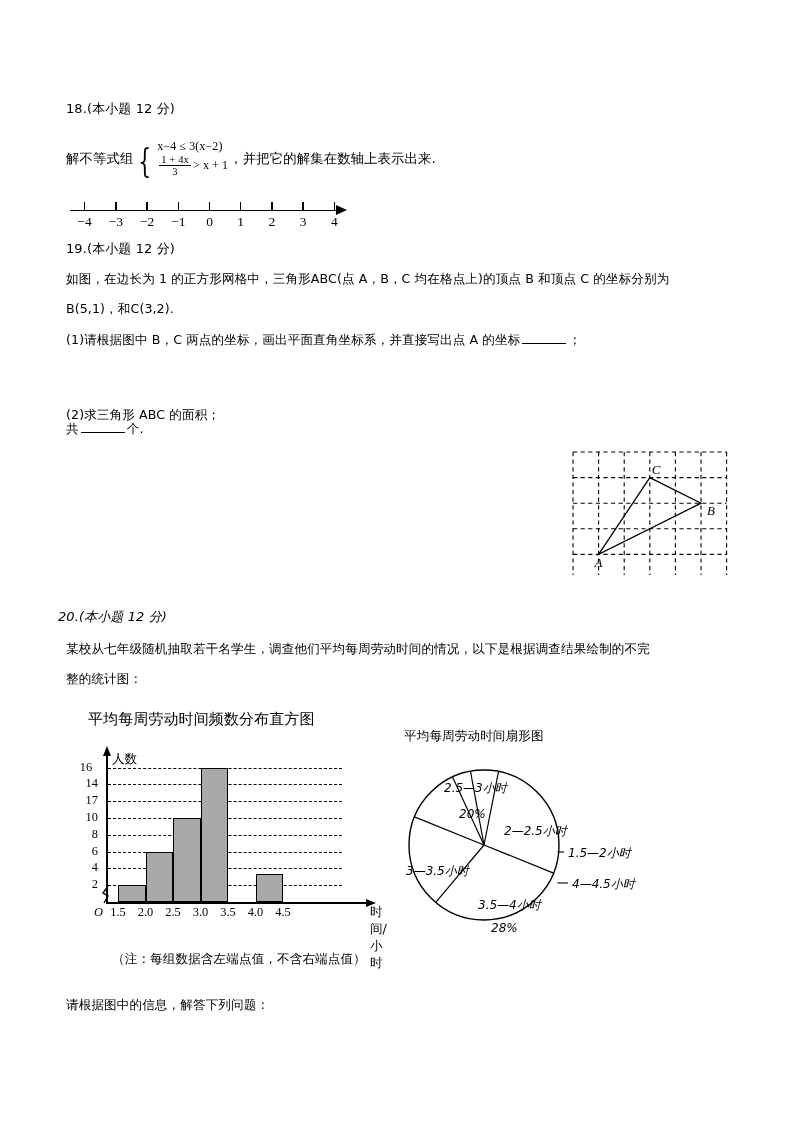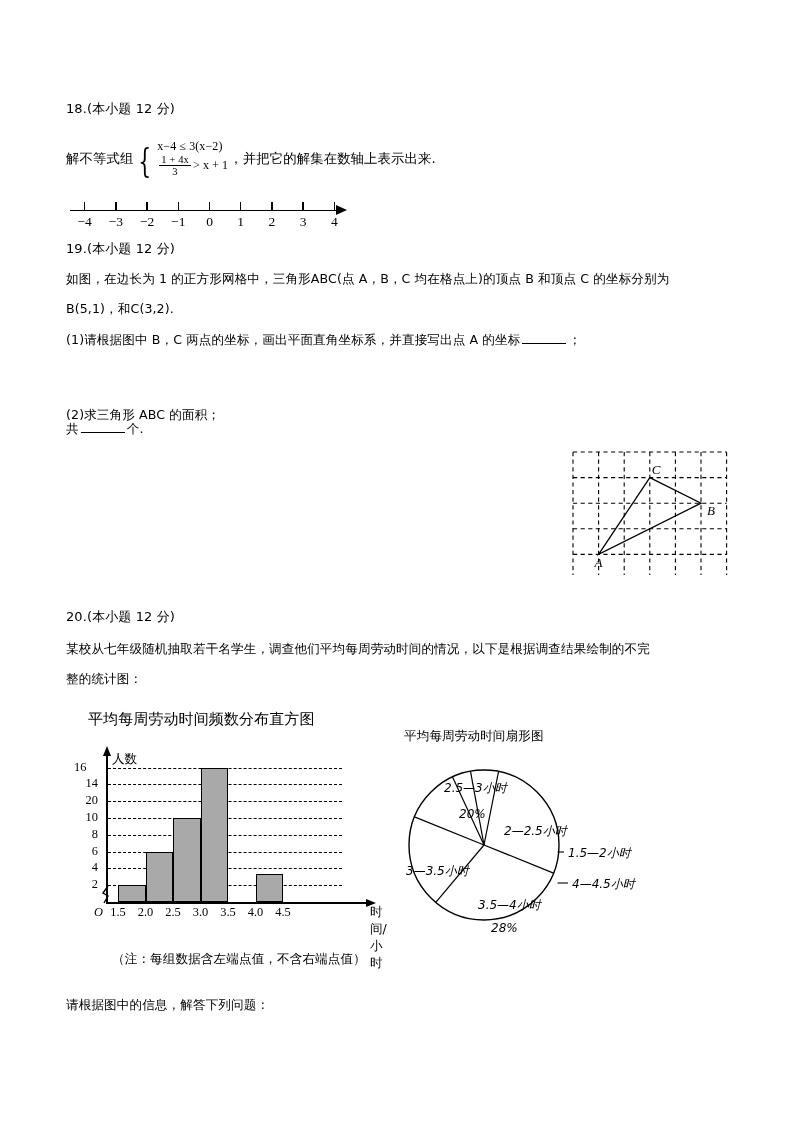--- a/index.html
+++ b/index.html
@@ -53,21 +53,21 @@
   #q19-p1{left:66px;top:331px;}
   #q19-p2{left:66px;top:361px;margin-top:45px;}
   #q19-p3{left:66px;top:391px;}
   #q19-p3b{left:66px;top:420px;}
   .blank{display:inline-block;border-bottom:1px solid #000;width:44px;height:12px;margin:0 2px;}
 
   
   #gridfig{position:absolute;left:570px;top:449px;width:160px;height:126px;}
 
   
-  #q20-head{left:66px;top:608px;}
+  #q20-head{left:58px;top:608px;font-style:italic;}
   #q20-l1{left:66px;top:640px;}
   #q20-l2{left:66px;top:670px;}
 
   #bar-title{left:88px;top:709px;font-size:15px;}
   #pie-title{left:404px;top:727px;font-size:12.6px;}
   #barchart{position:absolute;left:68px;top:730px;width:320px;height:205px;}
   #piechart{position:absolute;left:396px;top:752px;width:330px;height:190px;font-style:italic;}
   #barnote{left:112px;top:950px;font-size:12.6px;}
   #q20-foot{left:66px;top:996px;}
 
@@ -174,25 +174,25 @@
       <div class="bc-lab" style="left: 6px; top: 147.2px; width: 24px; text-align: right;">2</div>
       <div class="bc-grid" style="left: 40px; top: 138.4px; width: 234px;"></div>
       <div class="bc-lab" style="left: 6px; top: 130.4px; width: 24px; text-align: right;">4</div>
       <div class="bc-grid" style="left: 40px; top: 121.6px; width: 234px;"></div>
       <div class="bc-lab" style="left: 6px; top: 113.6px; width: 24px; text-align: right;">6</div>
       <div class="bc-grid" style="left: 40px; top: 104.8px; width: 234px;"></div>
       <div class="bc-lab" style="left: 6px; top: 96.8px; width: 24px; text-align: right;">8</div>
       <div class="bc-grid" style="left: 40px; top: 88px; width: 234px;"></div>
       <div class="bc-lab" style="left: 6px; top: 80px; width: 24px; text-align: right;">10</div>
       <div class="bc-grid" style="left: 40px; top: 71.2px; width: 234px;"></div>
-      <div class="bc-lab" style="left: 6px; top: 63.2px; width: 24px; text-align: right;">20</div>
+      <div class="bc-lab" style="left: 6px; top: 63.2px; width: 24px; text-align: right;">17</div>
       <div class="bc-grid" style="left: 40px; top: 54.4px; width: 234px;"></div>
       <div class="bc-lab" style="left: 6px; top: 46.4px; width: 24px; text-align: right;">14</div>
       <div class="bc-grid" style="left: 40px; top: 37.6px; width: 234px;"></div>
-      <div class="bc-lab" style="left: 6px; top: 29.6px; width: 24px; text-align: left;">16</div>
+      <div class="bc-lab" style="left: 6px; top: 29.6px; width: 24px; text-align: center;">16</div>
       <div class="bc-bar" style="left: 50px; width: 27.5px; height: 16.8px; top: 155.2px;"></div>
       <div class="bc-bar" style="left: 77.5px; width: 27.5px; height: 50.4px; top: 121.6px;"></div>
       <div class="bc-bar" style="left: 105px; width: 27.5px; height: 84px; top: 88px;"></div>
       <div class="bc-bar" style="left: 132.5px; width: 27.5px; height: 134.4px; top: 37.6px;"></div>
       <div class="bc-bar" style="left: 187.5px; width: 27.5px; height: 27.72px; top: 144.28px;"></div>
       <div class="bc-axis" style="left: 38px; top: 172px; width: 260px; height: 1.6px;"></div>
       <div style="position: absolute; width: 0px; height: 0px; border-left: 10px solid rgb(0, 0, 0); border-top: 4.5px solid transparent; border-bottom: 4.5px solid transparent; left: 298px; top: 168.6px;"></div>
       <div class="bc-axis" style="left: 38px; top: 25px; width: 1.6px; height: 147px;"></div>
       <div style="position: absolute; width: 0px; height: 0px; border-bottom: 10px solid rgb(0, 0, 0); border-left: 4.5px solid transparent; border-right: 4.5px solid transparent; left: 34.6px; top: 16px;"></div>
       <div style="position: absolute; left: 33px; top: 155px;"><svg width="20" height="20">

